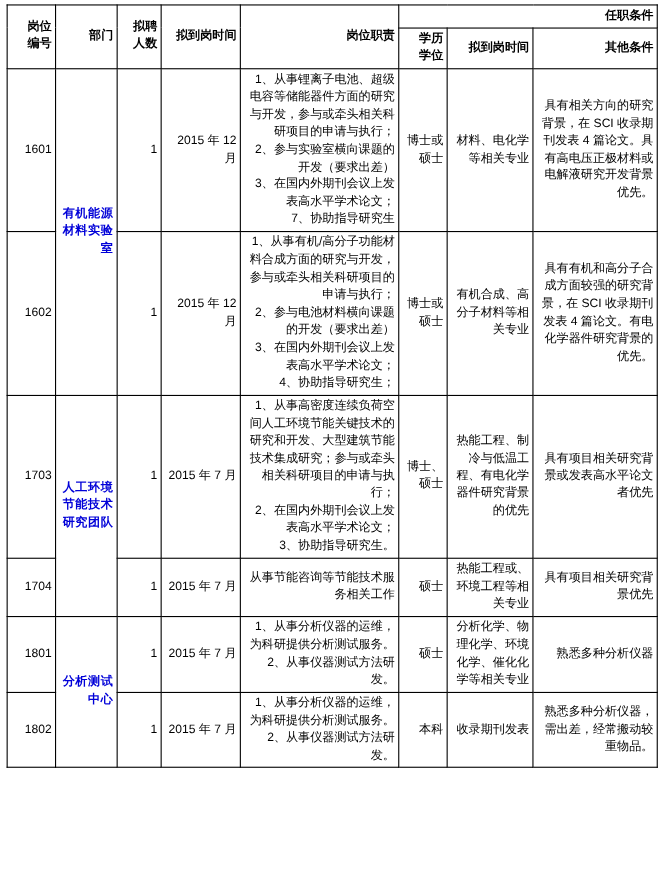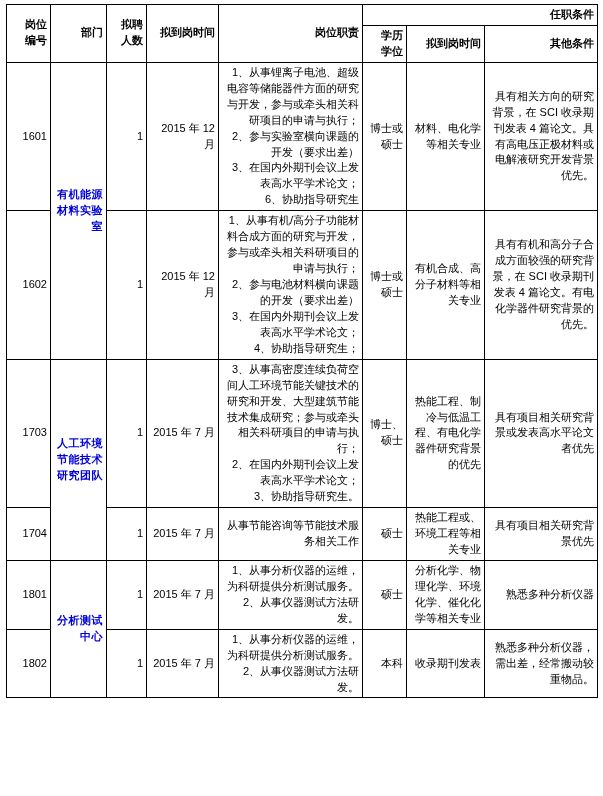--- a/index.html
+++ b/index.html
@@ -109,21 +109,21 @@
     <tbody>
         <tr>
           <td class="code">1601</td>
           <td class="dept-cell" rowspan="2">有机能源材料实验室</td>
           <td class="num">1</td>
           <td class="time">2015 年 12 月</td>
           <td class="duty">
             <p>1、从事锂离子电池、超级电容等储能器件方面的研究与开发，参与或牵头相关科研项目的申请与执行；</p>
             <p>2、参与实验室横向课题的开发（要求出差）</p>
             <p>3、在国内外期刊会议上发表高水平学术论文；</p>
-            <p>6、协助指导研究生</p>
+            <p>7、协助指导研究生</p>
           </td>
           <td class="edu">博士或硕士</td>
           <td class="major">材料、电化学等相关专业</td>
           <td class="other">具有相关方向的研究背景，在 SCI 收录期刊发表 4 篇论文。具有高电压正极材料或电解液研究开发背景优先。</td>
         </tr>
         <tr>
           <td class="code">1602</td>
           <td class="num">1</td>
           <td class="time">2015 年 12 月</td>
           <td class="duty">
@@ -135,21 +135,21 @@
           <td class="edu">博士或硕士</td>
           <td class="major">有机合成、高分子材料等相关专业</td>
           <td class="other">具有有机和高分子合成方面较强的研究背景，在 SCI 收录期刊发表 4 篇论文。有电化学器件研究背景的优先。</td>
         </tr>
         <tr>
           <td class="code">1703</td>
           <td class="dept-cell" rowspan="2">人工环境节能技术研究团队</td>
           <td class="num">1</td>
           <td class="time">2015 年 7 月</td>
           <td class="duty">
-            <p>3、从事高密度连续负荷空间人工环境节能关键技术的研究和开发、大型建筑节能技术集成研究；参与或牵头相关科研项目的申请与执行；</p>
+            <p>1、从事高密度连续负荷空间人工环境节能关键技术的研究和开发、大型建筑节能技术集成研究；参与或牵头相关科研项目的申请与执行；</p>
             <p>2、在国内外期刊会议上发表高水平学术论文；</p>
             <p>3、协助指导研究生。</p>
           </td>
           <td class="edu">博士、硕士</td>
           <td class="major">热能工程、制冷与低温工程、有电化学器件研究背景的优先</td>
           <td class="other">具有项目相关研究背景或发表高水平论文者优先</td>
         </tr>
         <tr>
           <td class="code">1704</td>
           <td class="num">1</td>

